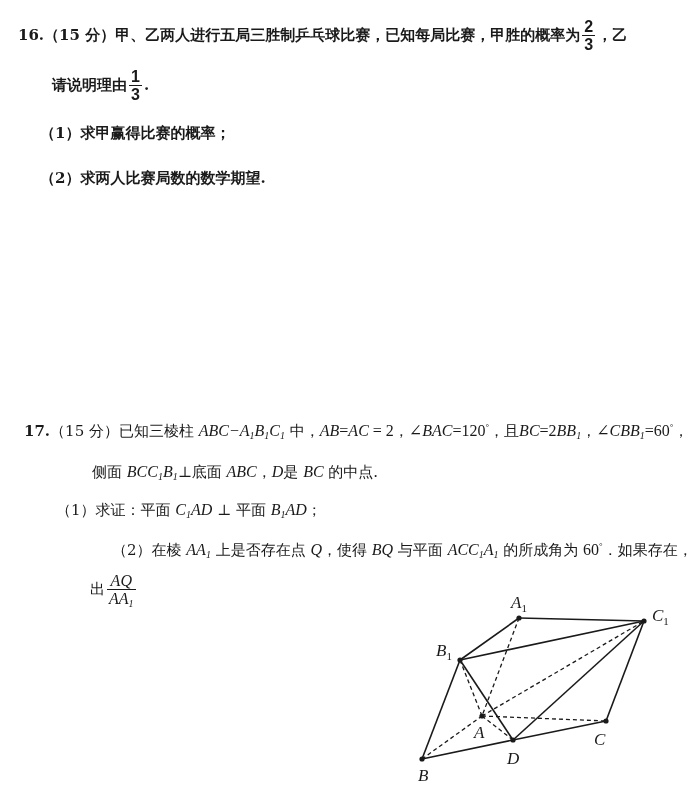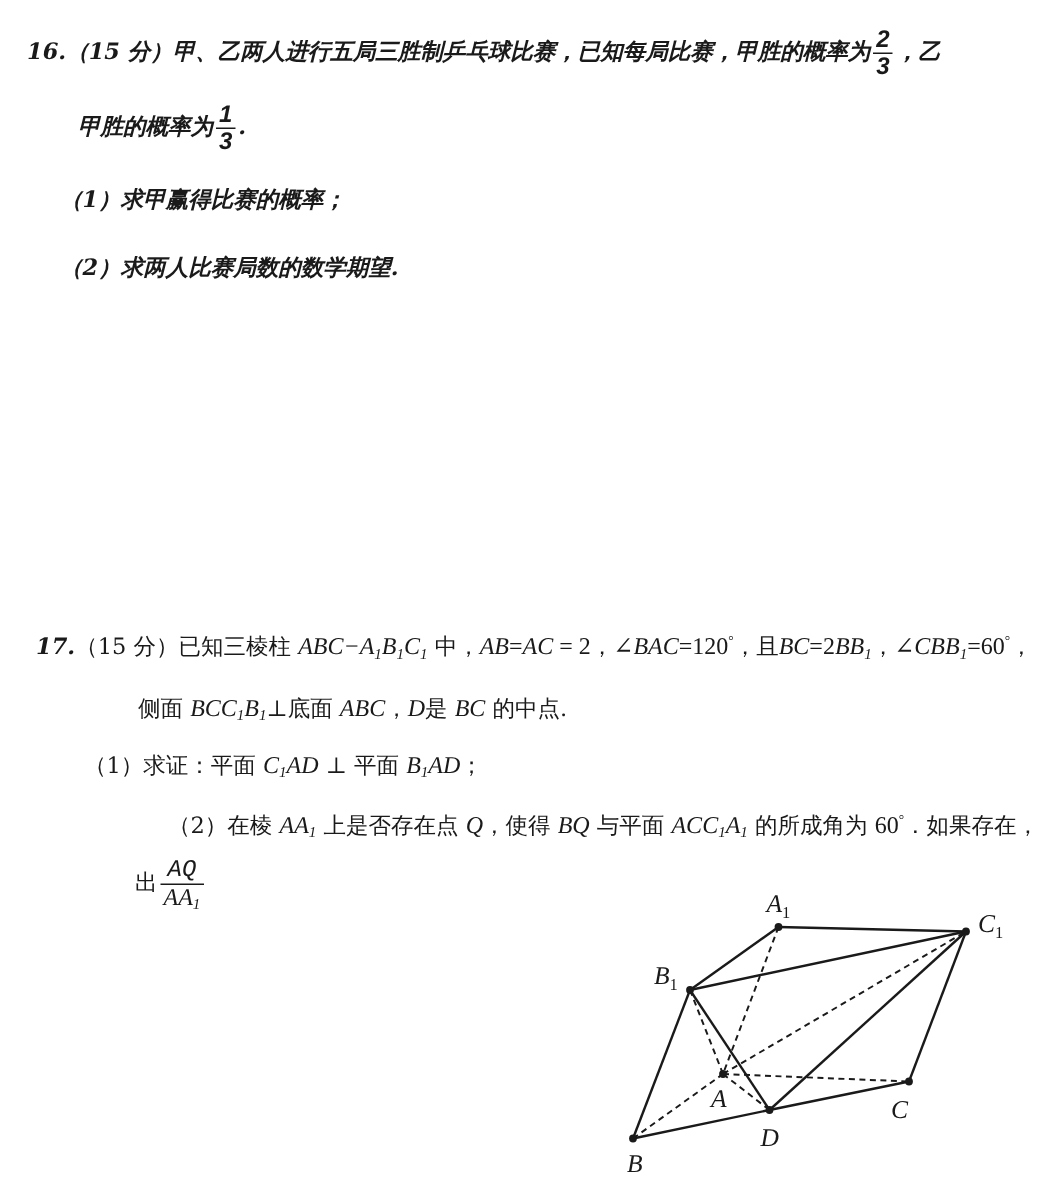--- a/index.html
+++ b/index.html
@@ -1,41 +1,41 @@
 <!DOCTYPE html>
 <html><head>
 <meta charset="utf-8">
 <style>
   html, body { margin:0; padding:0; background:#ffffff; }
   body { width:692px; height:786px; position:relative; overflow:hidden;
          font-family: "DejaVu Serif", "Liberation Serif", serif; color:#1a1a1a; }
   .line { position:absolute; white-space:nowrap; font-size:15px; line-height:20px; }
-  .bold { font-weight:bold;font-style:italic; }
+  .bold { font-weight:bold; }
   .m { font-family: "Liberation Serif", "DejaVu Serif", serif; font-style:italic; font-size:16px; }
   .n { font-family: "Liberation Serif", "DejaVu Serif", serif; font-size:16px; }
   sub { font-size:10px; vertical-align:-3px; line-height:0; }
   sup { font-size:9px; vertical-align:6px; line-height:0; }
   .frac { display:inline-block; vertical-align:middle; text-align:center; margin:0 2px;
           font-family:"Liberation Serif", serif; }
-  .frac .num { display:block; border-bottom:1.3px solid #1a1a1a; padding:0 2px; line-height:17px; font-size:16px;font-family:Liberation Mono, monospace; }
+  .frac .num { display:block; border-bottom:1.3px solid #1a1a1a; padding:0 2px; line-height:17px; font-size:16px; }
   .frac .den { display:block; line-height:17px; font-size:16px; padding:0 2px; }
   .frac.b .num, .frac.b .den { font-weight:bold; font-family:"Liberation Sans", sans-serif; }
   #diagram { position:absolute; left:0; top:0; width:692px; height:786px; }
   .lbl { font-family:"Liberation Serif", serif; font-style:italic; font-size:17px; fill:#1a1a1a; }
   .lbl-sub { font-family:"Liberation Serif", serif; font-style:normal; font-size:11px; fill:#1a1a1a; }
 </style>
 </head>
 <body>
 
 <div class="line bold" style="left:18px; top:18px;">
   <span>16.</span><span>（15 分）</span><span>甲、乙两人进行五局三胜制乒乓球比赛，已知每局比赛，甲胜的概率为</span><span class="frac b"><span class="num">2</span><span class="den">3</span></span><span>，乙</span>
 </div>
 
 <div class="line bold" style="left:52px; top:68px;">
-  <span>甲胜的概率为</span><span class="frac b"><span class="num">1</span><span class="den">3</span></span><span>.</span>
+  <span>请说明理由</span><span class="frac b"><span class="num">1</span><span class="den">3</span></span><span>.</span>
 </div>
 
 <div class="line bold" style="left:40px; top:123px;">
   <span>（1）</span><span>求甲赢得比赛的概率；</span>
 </div>
 
 <div class="line bold" style="left:40px; top:168px;text-align:right;">
   <span>（2）</span><span>求两人比赛局数的数学期望.</span>
 </div>
 

